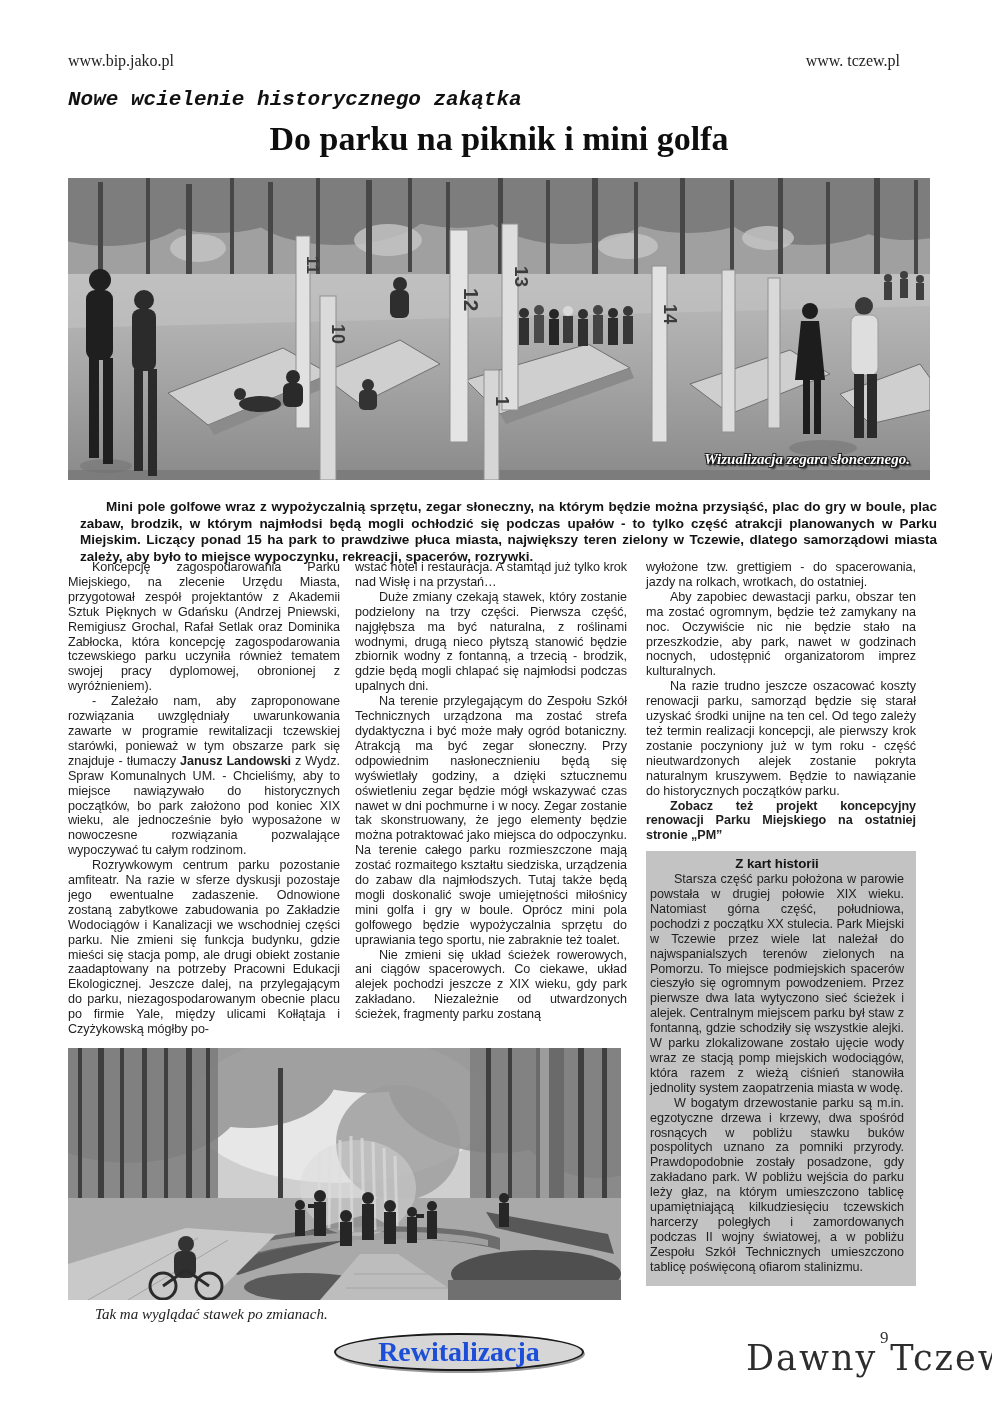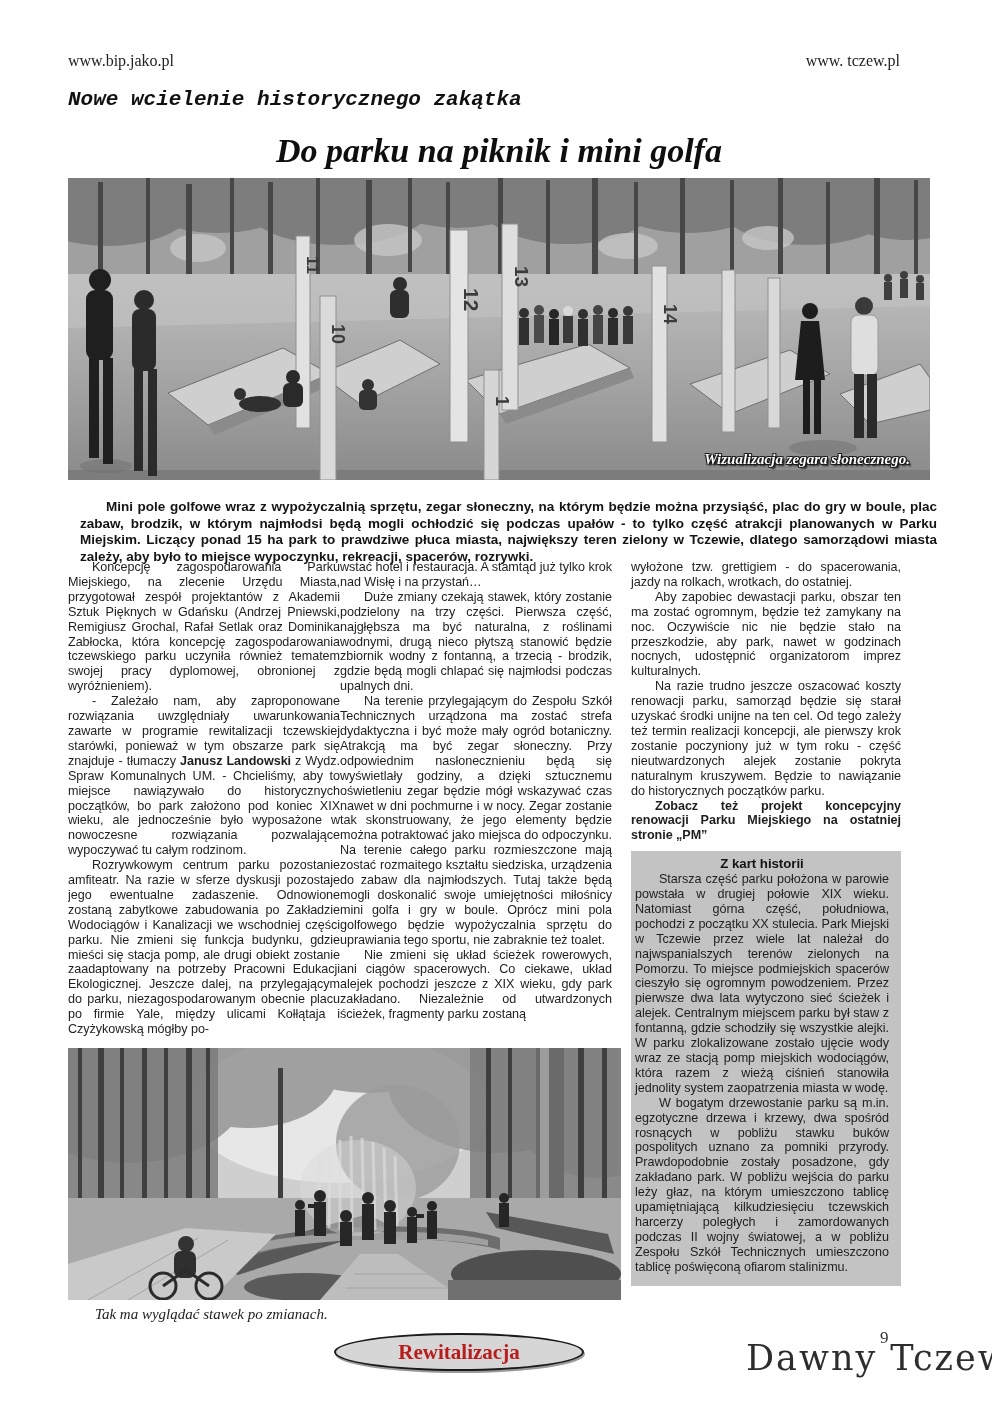--- a/index.html
+++ b/index.html
@@ -3,54 +3,54 @@
 <meta charset="utf-8">
 <style>
   html,body{margin:0;padding:0;background:#ffffff;}
   body{width:992px;height:1403px;position:relative;font-family:"Liberation Sans",sans-serif;color:#1c1c1c;overflow:hidden;}
   .page{position:absolute;inset:0;}
 
   .header-row{position:absolute;left:68px;top:52px;width:832px;display:flex;justify-content:space-between;
     font-family:"Liberation Serif",serif;font-size:16px;color:#222;}
   .kicker{position:absolute;left:68px;top:88px;font-family:Liberation Mono, monospace;font-style:italic;
     font-weight:bold;font-size:21px;color:#111;}
-  .title{position:absolute;left:68px;top:132px;width:862px;margin:0;text-align:center;
-    font-family:"Liberation Serif",serif;font-weight:bold;font-size:34px;color:#0e0e0e;font-style:italic;}
+  .title{position:absolute;left:68px;top:120px;width:862px;margin:0;text-align:center;
+    font-family:"Liberation Serif",serif;font-weight:bold;font-size:34px;color:#0e0e0e;}
 
   figure{margin:0;padding:0;}
   .photo1{position:absolute;left:68px;top:178px;width:862px;height:302px;}
   .photo1 svg{display:block;}
   .photo1-caption{position:absolute;right:20px;bottom:12px;font-family:"Liberation Serif",serif;
     font-style:italic;font-weight:bold;font-size:15px;color:#fff;
     text-shadow:1px 1px 0 #1a1a1a,-1px -1px 0 #1a1a1a,1px -1px 0 #1a1a1a,-1px 1px 0 #1a1a1a,2px 2px 2px #000;}
 
   .lead{position:absolute;left:68px;top:487px;width:857px;margin:12px;font-weight:bold;
     font-size:13.5px;line-height:16.6px;text-align:justify;text-indent:26px;color:#141414;}
 
   .cols{position:absolute;left:68px;top:560px;width:848px;display:flex;align-items:flex-start;}
   .col{font-size:12.6px;line-height:14.9px;text-align:justify;letter-spacing:-0.05px;color:#1e1e1e;}
-  .c1{width:272px;max-height:487px;overflow:hidden;}
+  .c1{width:272px;margin-right:15px;max-height:487px;overflow:hidden;}
   .c2{width:272px;margin-right:19px;max-height:487px;overflow:hidden;}
   .c3{width:270px;}
   .para{margin:0;}
   .para.indent{text-indent:24px;}
   .bold{font-weight:bold;}
 
   .history-box{background:#c3c3c3;margin-top:8px;padding:6px 12px 11px 4px;}
   .history-box h3{margin:0;text-align:center;font-size:13.3px;font-weight:bold;color:#141414;}
 
   .photo2{position:absolute;left:68px;top:1048px;width:553px;height:252px;}
   .photo2 svg{display:block;}
   .photo2-caption{position:absolute;left:95px;top:1306px;font-family:"Liberation Serif",serif;
     font-style:italic;font-size:15px;color:#222;}
 
   .tag-ellipse{position:absolute;left:334px;top:1333px;width:246px;height:34px;background:#d6d6d6;
     border:2px solid #1a1a1a;border-radius:50%;display:flex;align-items:center;justify-content:center;
     box-shadow:1px 2px 0 #9a9a9a;}
-  .tag-ellipse span{font-family:"Liberation Serif",serif;font-weight:bold;font-size:21px;color:#b91c1c;}
+  .tag-ellipse span{font-family:"Liberation Serif",serif;font-weight:bold;font-size:28px;color:#1d4ed8;}
 
   .page-num{position:absolute;left:880px;top:1328px;font-family:"Liberation Serif",serif;font-size:17px;color:#333;}
   .brand{position:absolute;left:746px;top:1338px;width:240px;font-family:cursive,"DejaVu Serif",serif;
     font-size:35px;color:#2d2d2d;letter-spacing:2px;white-space:nowrap;}
 </style>
 </head>
 <body>
 
 <div class="page">
 

